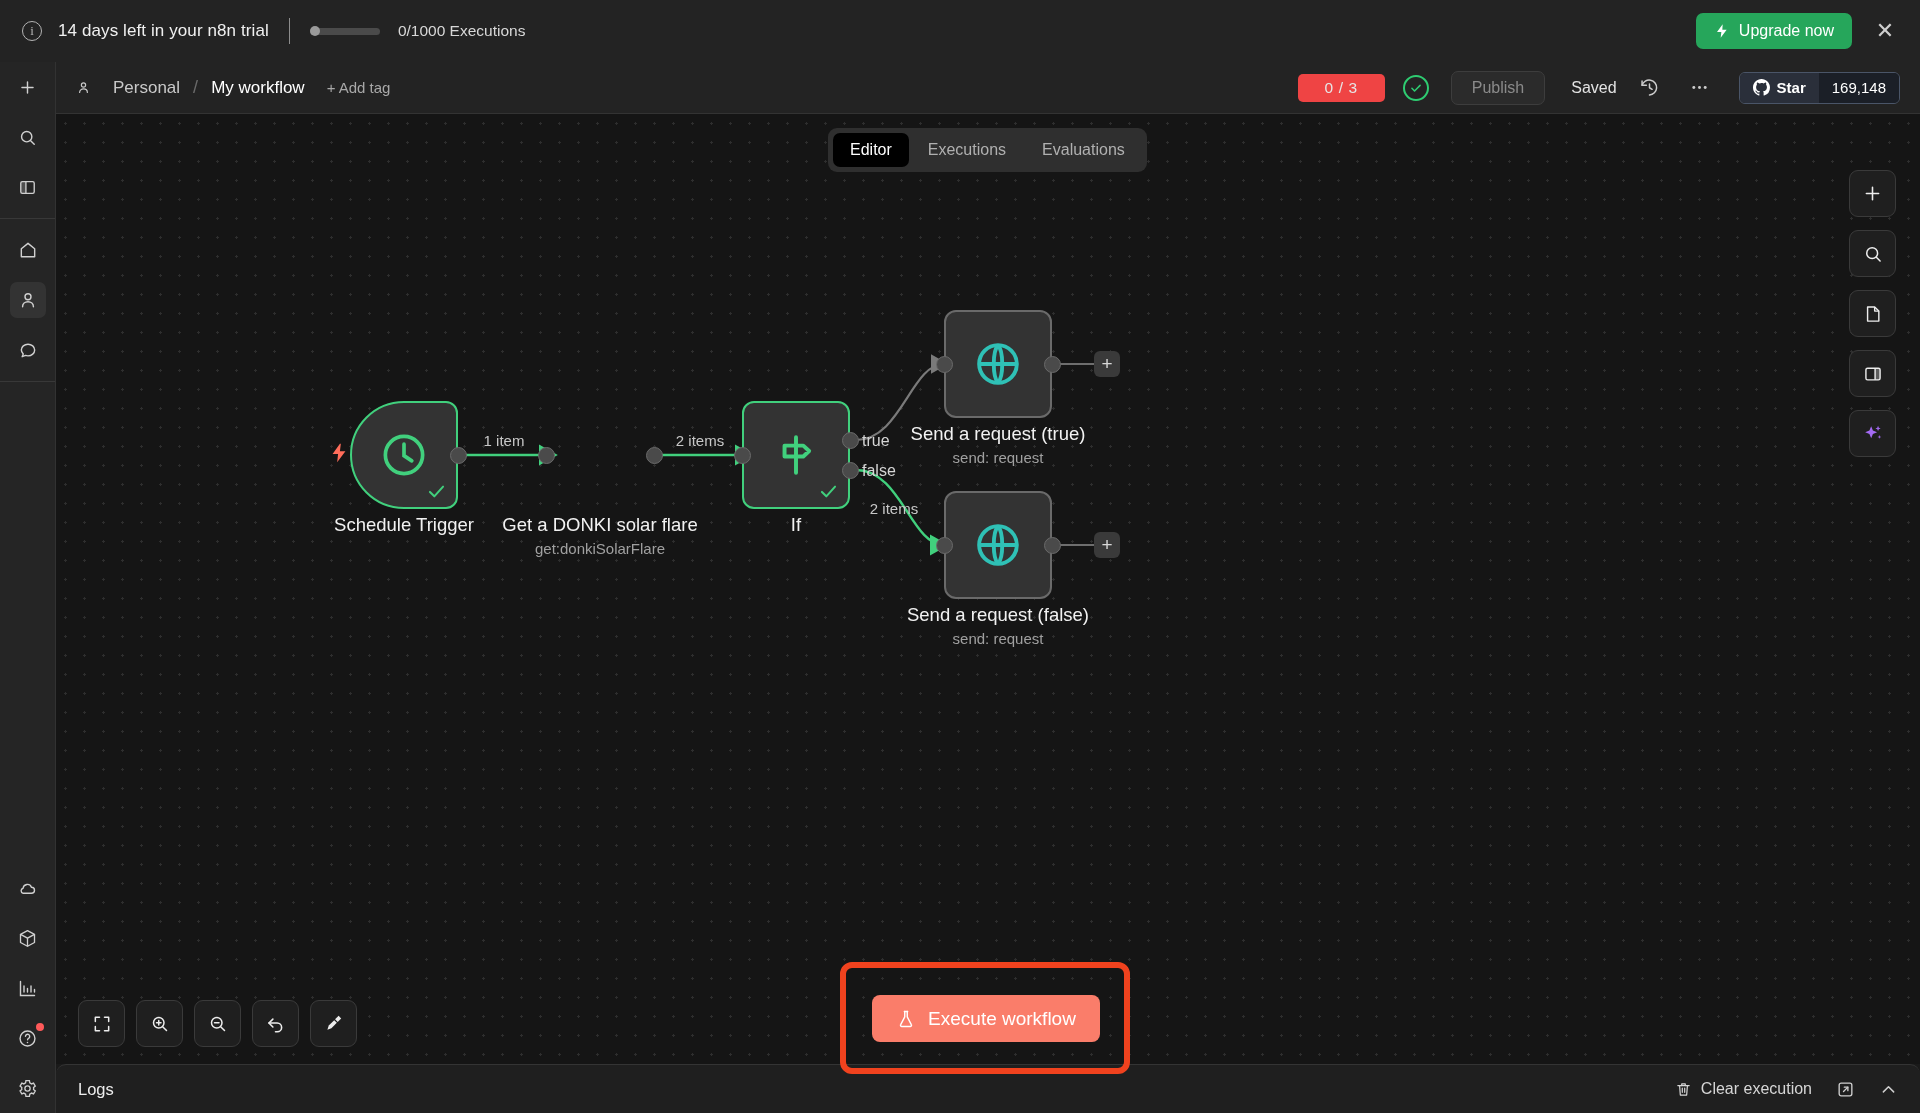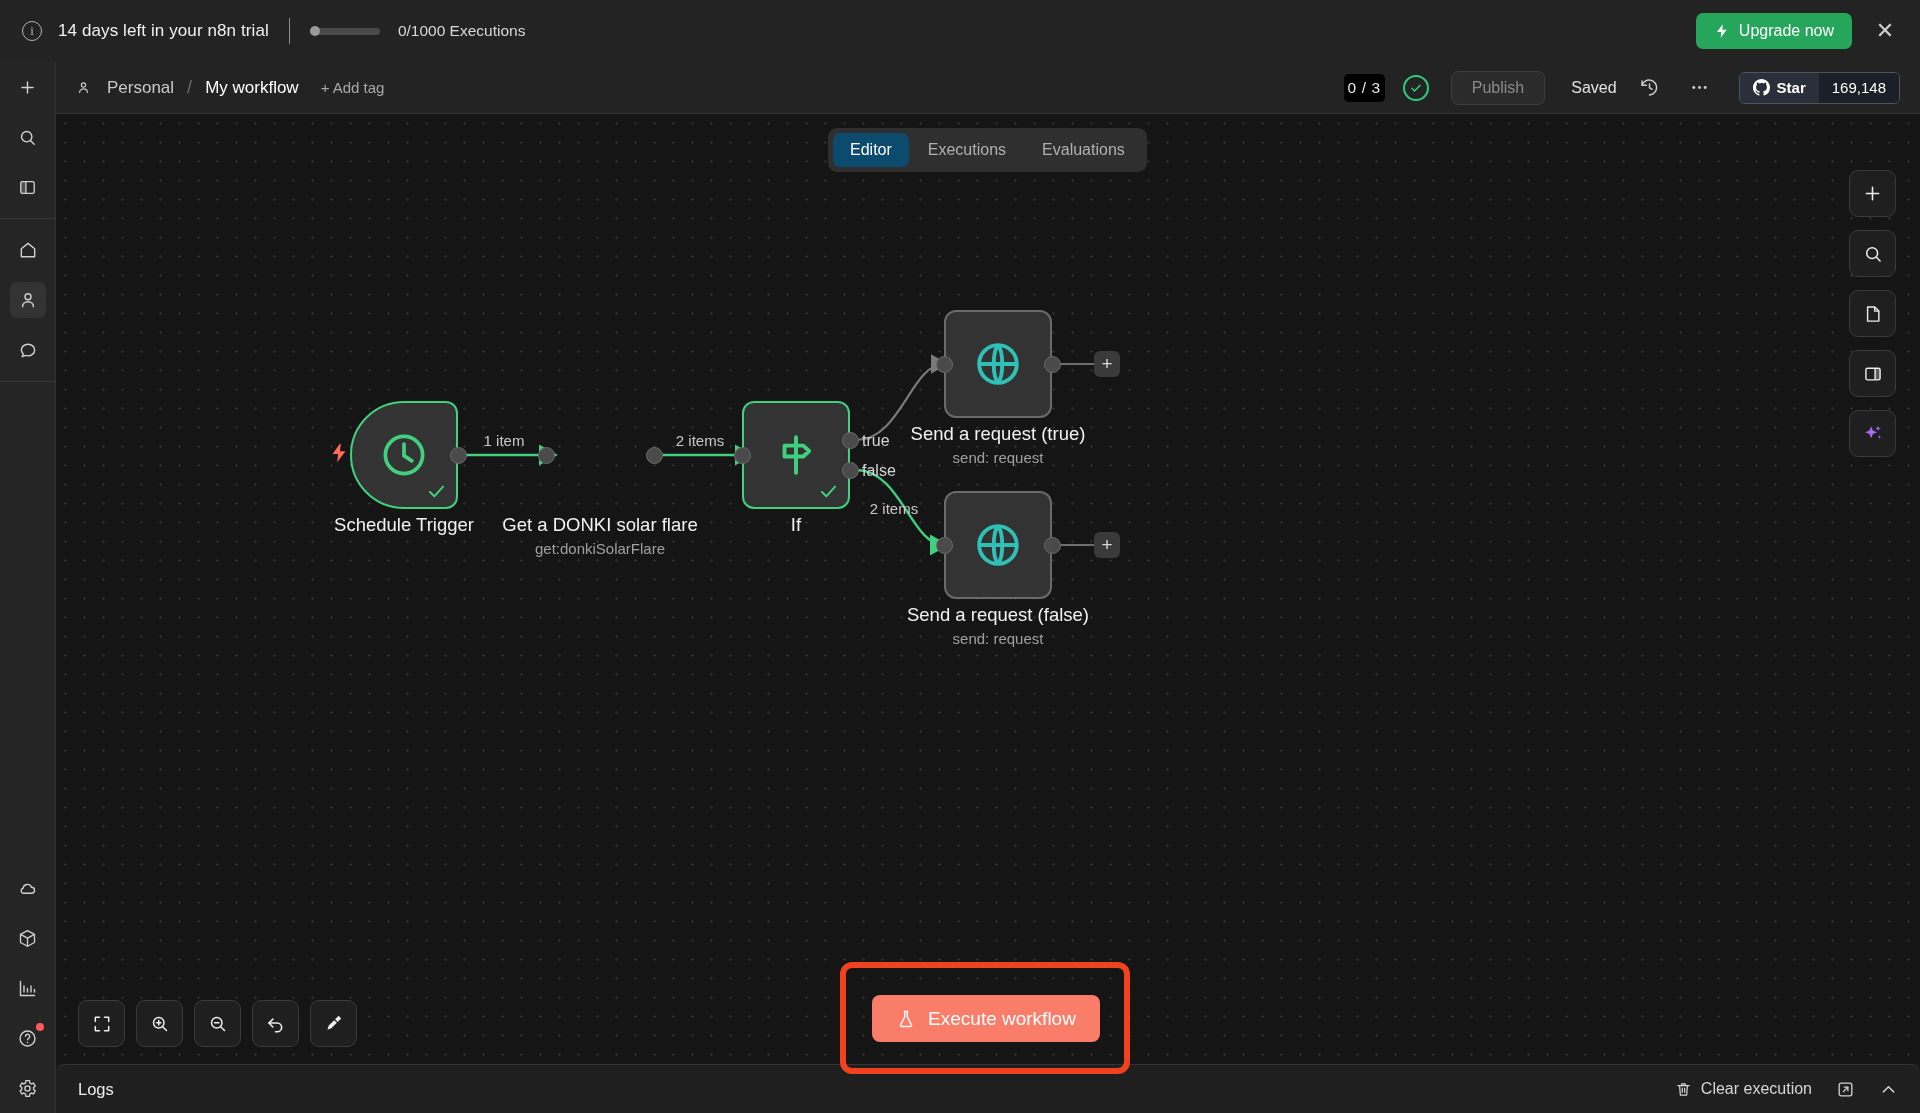--- a/index.html
+++ b/index.html
@@ -65,30 +65,30 @@
     border-radius: 50%; background: #ff5a5a;
   }
 
   
   .wf-header {
     position: absolute; left: 56px; top: 62px; width: 1864px; height: 52px;
     background: #232323; border-bottom: 1px solid #333;
     display: flex; align-items: center; padding: 0 20px; gap: 0;
   }
   .crumb {
-    display: flex; align-items: center; gap: 16px;
+    display: flex; align-items: center; gap: 22px;
     font-size: 17px; color: #c9c9c9; cursor: pointer;
   }
   .crumb-slash { color: #6a6a6a; font-size: 18px; margin: 0 13px; }
   .crumb-title { font-size: 17px; color: #fff; cursor: pointer; }
   .add-tag { font-size: 15px; color: #a8a8a8; margin-left: 22px; cursor: pointer; }
   .hdr-spacer { flex: 1; }
   .count-pill {
-    background: #000000; color: #e6e6e6; border-radius: 5px;
-    padding: 5px 4px; font-size: 15.5px; letter-spacing: .6px;
+    background: #ef4444; color: #e6e6e6; border-radius: 5px;
+    padding: 5px 27px; font-size: 15.5px; letter-spacing: .6px;
   }
   .check-circle {
     width: 26px; height: 26px; border: 2px solid #2ecc71; border-radius: 50%;
     margin-left: 18px; display: flex; align-items: center; justify-content: center;
     color: #2ecc71; cursor: pointer;
   }
   .publish-btn {
     margin-left: 22px; background: #2b2b2b; border: 1px solid #3d3d3d;
     border-radius: 7px; height: 34px; padding: 0 20px; color: #8a8a8a;
     font-size: 16px; font-family: inherit; cursor: pointer;
@@ -115,21 +115,21 @@
   
   .tabs {
     position: absolute; left: 828px; top: 128px; z-index: 20;
     background: #2f2f2f; border-radius: 9px; padding: 5px;
     display: flex; gap: 2px;
   }
   .tab {
     padding: 8px 17px; border-radius: 7px; font-size: 16px;
     color: #b0b0b0; cursor: pointer;
   }
-  .tab.active { background: #0c4a6e; color: #ffffff; }
+  .tab.active { background: #000000; color: #ffffff; }
 
   
   .canvas {
     position: absolute; left: 56px; top: 114px; width: 1864px; height: 950px;
     background-color: #151515;
     background-image: radial-gradient(circle, #2e2e2e 1.1px, transparent 1.1px);
     background-size: 19px 19px;
     overflow: hidden;
   }
   .canvas-svg { position: absolute; left: 0; top: 0; width: 1864px; height: 950px; }

